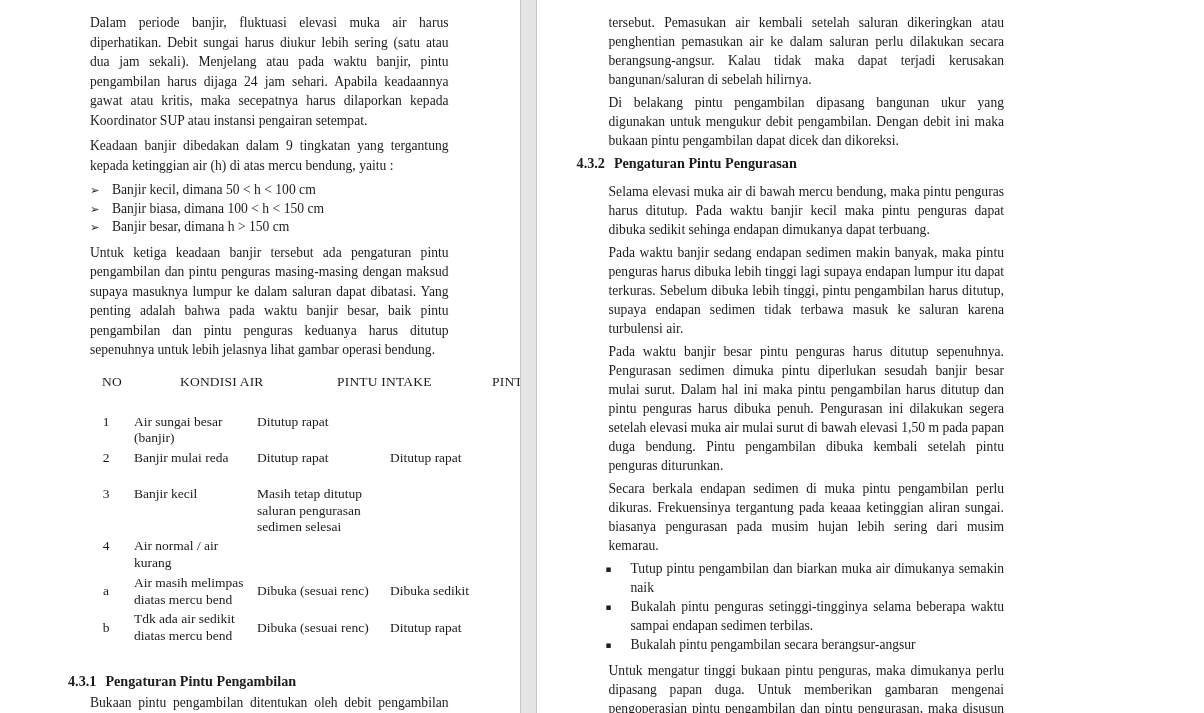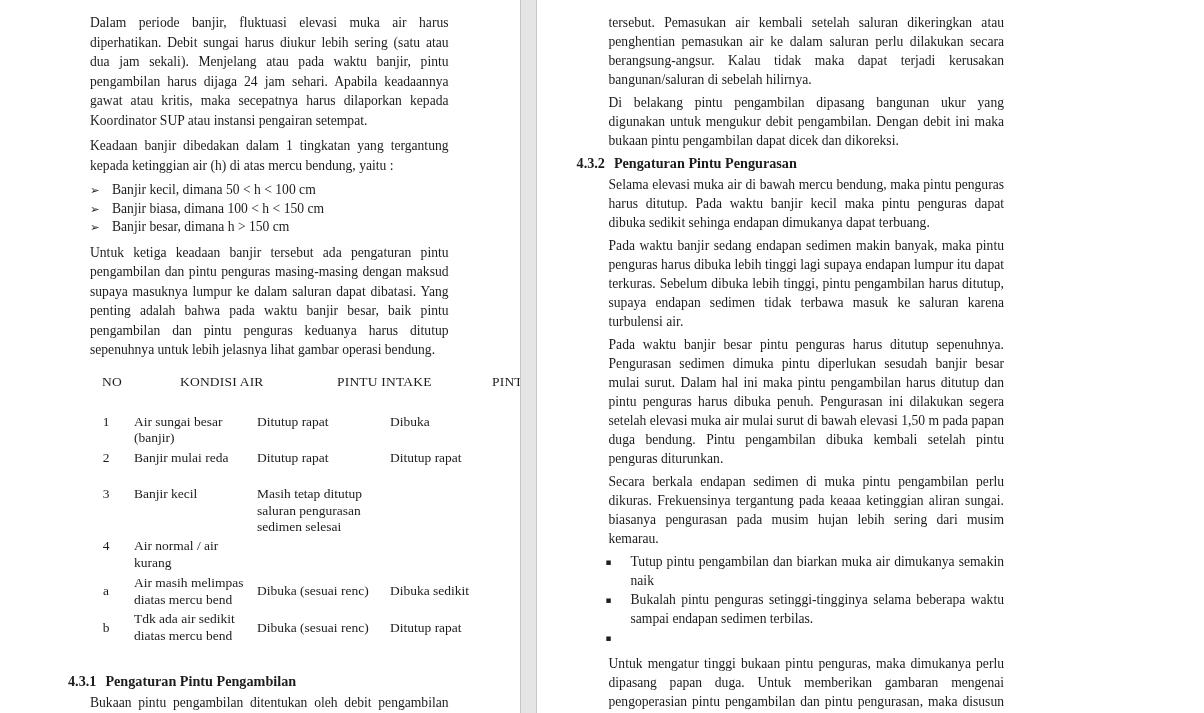--- a/index.html
+++ b/index.html
@@ -29,21 +29,21 @@
     font-family:"DejaVu Sans",sans-serif;}
   
   .sq-list{margin:2px 0 6px 29px;}
   .sq-list .li{line-height:19px;text-align:justify;}
   .sq-list .marker{width:25px;flex:none;font-size:9px;padding-top:1px;
     font-family:"DejaVu Sans",sans-serif;}
   
   .heading{display:flex;font-weight:bold;font-size:14.2px;
     line-height:18px;margin:27px 0 3px 0;}
   .heading .num{flex:none;margin-right:9px;}
-  .page-right .heading{margin:2px 0 3px 0;}
+  .page-right .heading{margin:2px 0 10px 0;}
   
   .gtable{margin:14px 0 0 22px;font-size:13.5px;}
   .thead{display:grid;grid-template-columns:44px 123px 133px 132px;
     margin-bottom:24px;letter-spacing:0.2px;gap:32px;}
   .thead .h1{text-align:center;}
   .thead .h2{padding-left:14px;}
   .thead .h3{padding-left:16px;}
   .thead .h4{padding-left:6px;}
   .trow{display:grid;grid-template-columns:44px 123px 133px 132px;
     line-height:16.8px;}
@@ -57,21 +57,21 @@
   .r5{margin-bottom:3px;align-items:center;}
   .r6{align-items:center;}
 </style>
 </head>
 <body>
 
 <div class="doc">
 
   <div class="page page-left">
     <p class="para">Dalam periode banjir, fluktuasi elevasi muka air harus diperhatikan.  Debit sungai harus diukur lebih sering (satu atau dua jam sekali). Menjelang atau pada waktu banjir, pintu pengambilan harus dijaga 24 jam sehari. Apabila keadaannya gawat atau kritis, maka secepatnya harus dilaporkan kepada Koordinator SUP atau instansi pengairan setempat.</p>
-    <p class="para">Keadaan banjir dibedakan dalam 1 tingkatan yang tergantung kepada ketinggian air (h) di atas mercu bendung, yaitu :</p>
+    <p class="para">Keadaan banjir dibedakan dalam 9 tingkatan yang tergantung kepada ketinggian air (h) di atas mercu bendung, yaitu :</p>
 
     <div class="arrow-list">
       <div class="li">
         <span class="marker">➢</span>
         <span>Banjir kecil, dimana 50 &lt; h &lt; 100 cm</span>
       </div>
       <div class="li">
         <span class="marker">➢</span>
         <span>Banjir biasa, dimana 100 &lt; h &lt; 150 cm</span>
       </div>
@@ -88,21 +88,20 @@
       <div class="thead">
         <div class="h1">NO</div>
         <div class="h2">KONDISI AIR</div>
         <div class="h3">PINTU INTAKE</div>
         <div class="h4">PINTU PENGURAS</div>
       </div>
       <div class="trow r1">
         <div class="c1">1</div>
         <div class="c2">Air sungai besar (banjir)</div>
         <div class="c3">Ditutup rapat</div>
-        <div class="c4">Dibuka</div>
       </div>
       <div class="trow r2">
         <div class="c1">2</div>
         <div class="c2">Banjir mulai reda</div>
         <div class="c3">Ditutup rapat</div>
         <div class="c4">Ditutup rapat</div>
       </div>
       <div class="trow r3">
         <div class="c1">3</div>
         <div class="c2">Banjir kecil</div>
@@ -155,19 +154,20 @@
       <div class="li">
         <span class="marker">▪</span>
         <span>Tutup pintu pengambilan dan biarkan muka air dimukanya semakin naik</span>
       </div>
       <div class="li">
         <span class="marker">▪</span>
         <span>Bukalah pintu penguras setinggi-tingginya selama beberapa waktu sampai endapan sedimen terbilas.</span>
       </div>
       <div class="li">
         <span class="marker">▪</span>
+        <span>Bukalah pintu pengambilan secara berangsur-angsur</span>
       </div>
     </div>
 
     <p class="para">Untuk mengatur tinggi bukaan pintu penguras, maka dimukanya perlu dipasang papan duga. Untuk memberikan gambaran mengenai pengoperasian pintu pengambilan dan pintu pengurasan, maka disusun bagan operasi bendung.</p>
   </div>
 
 </div>
 
 </body></html>

